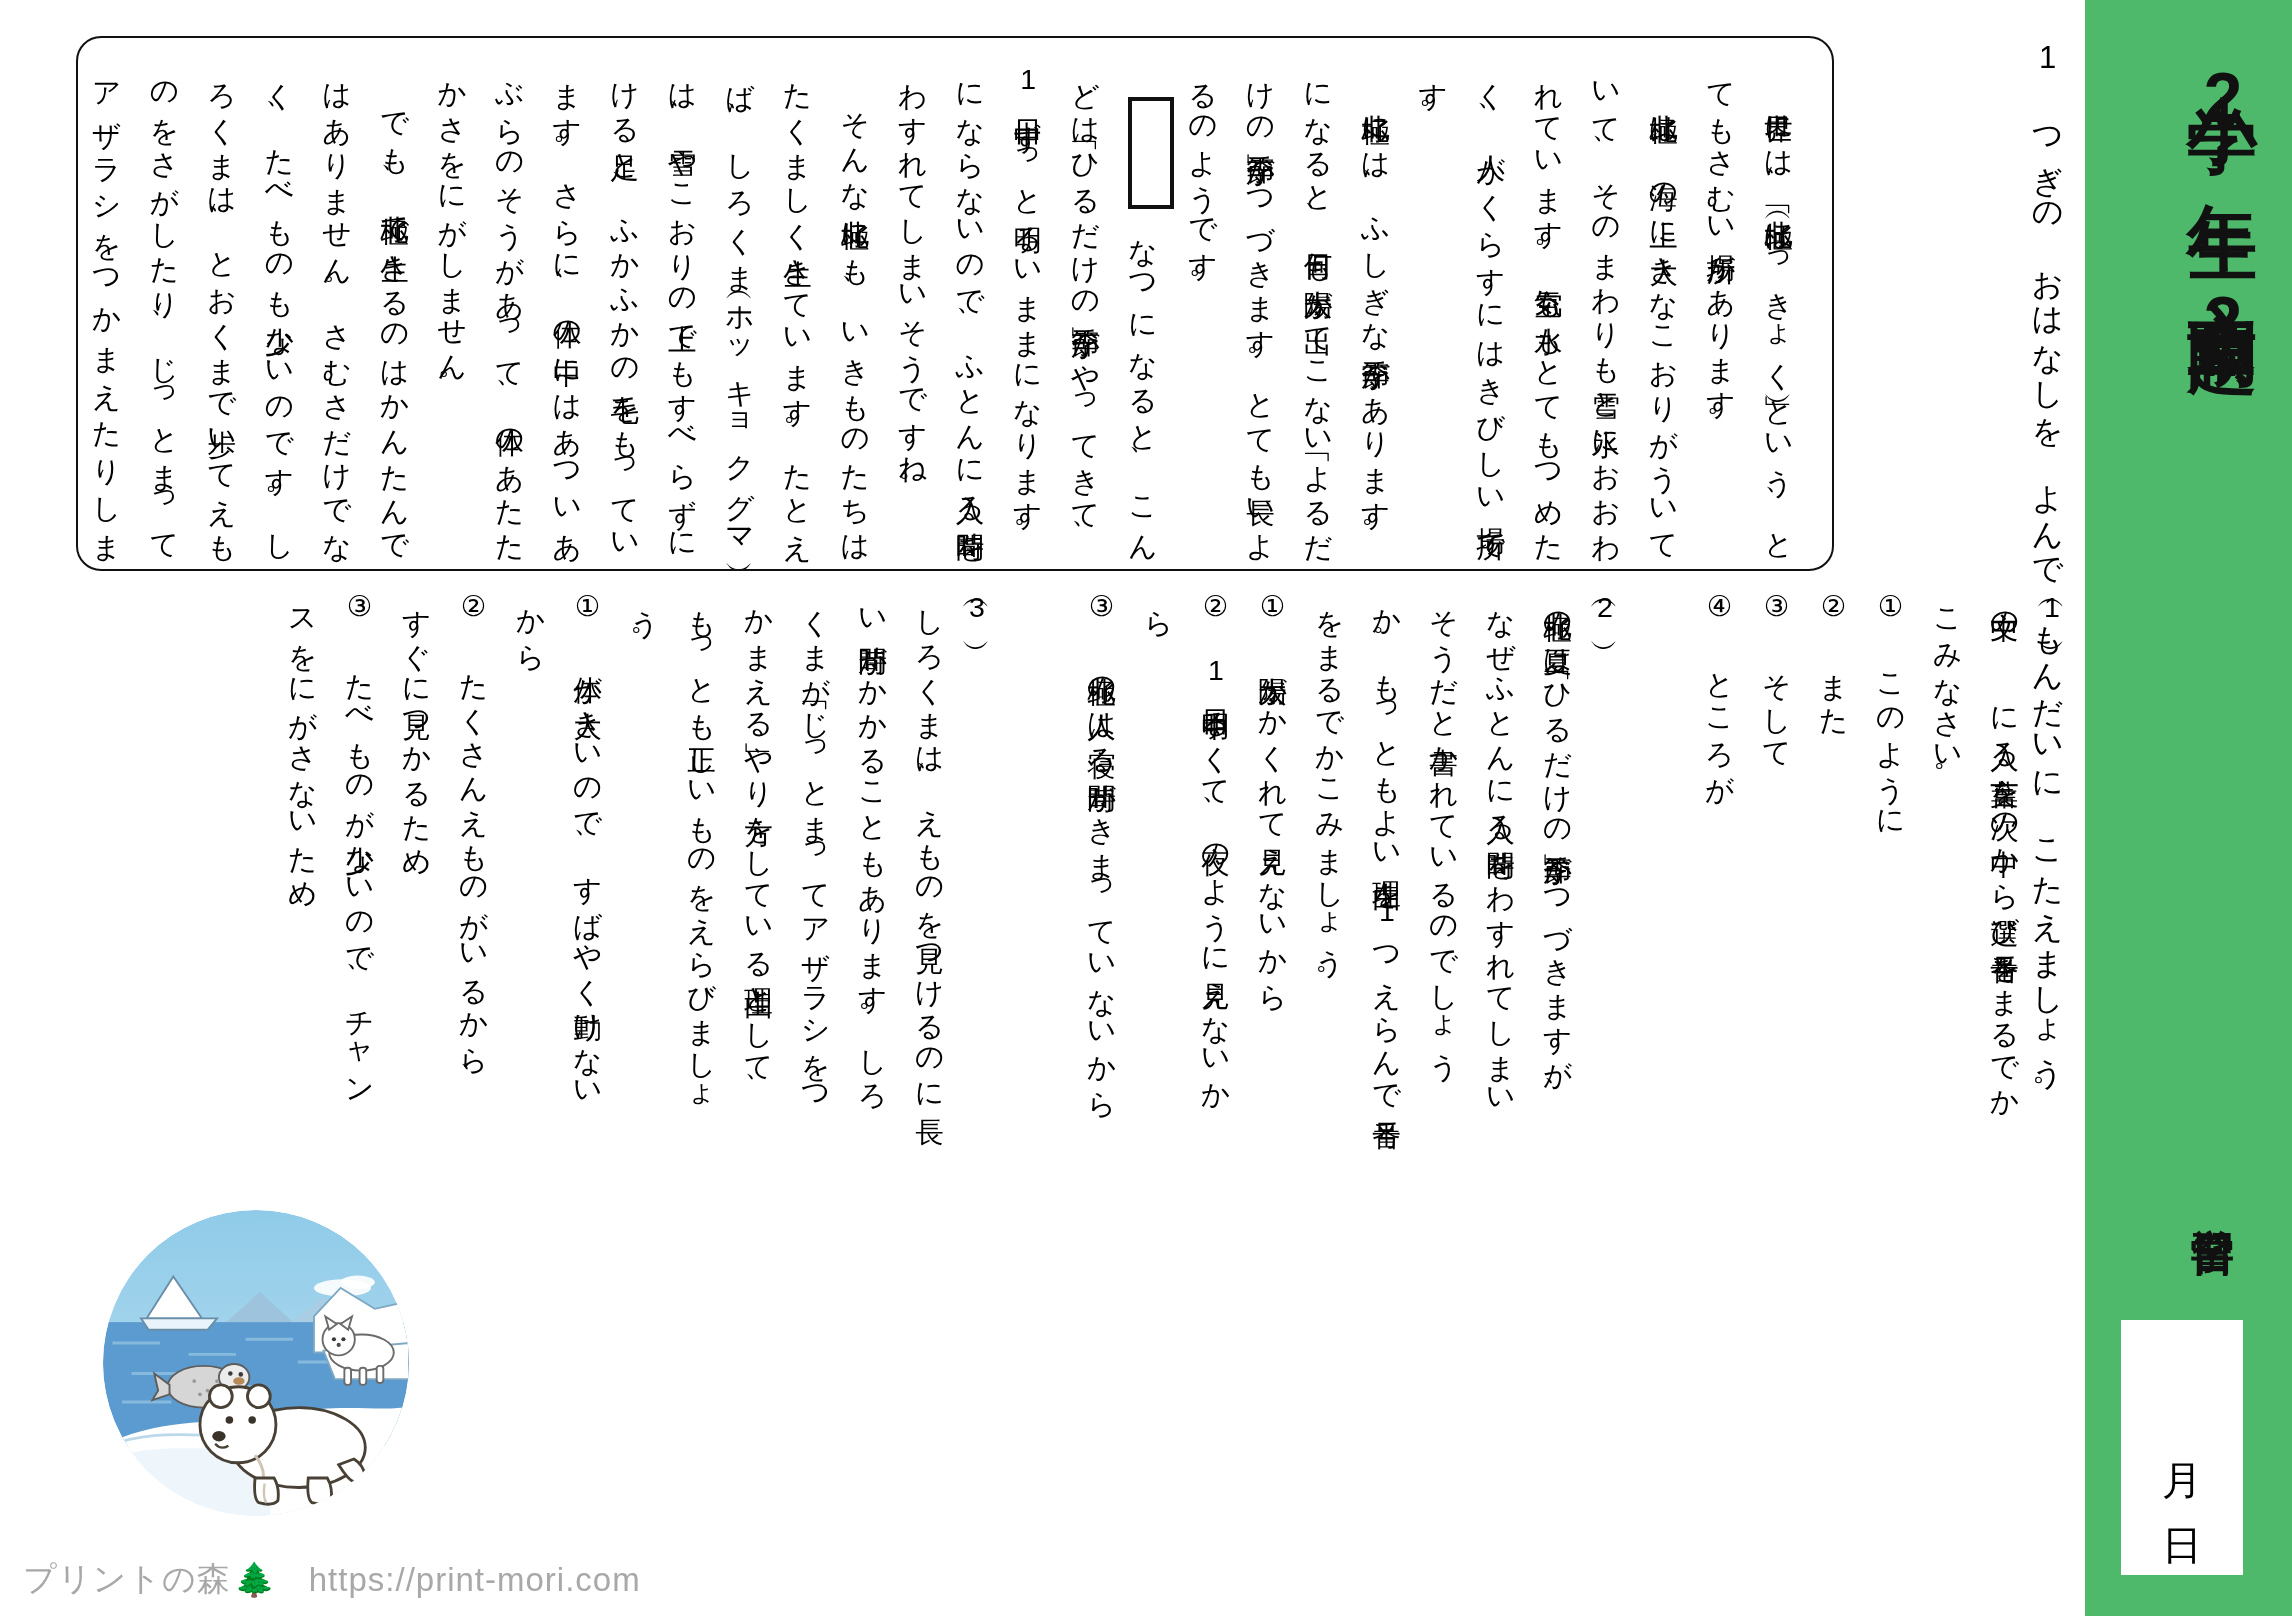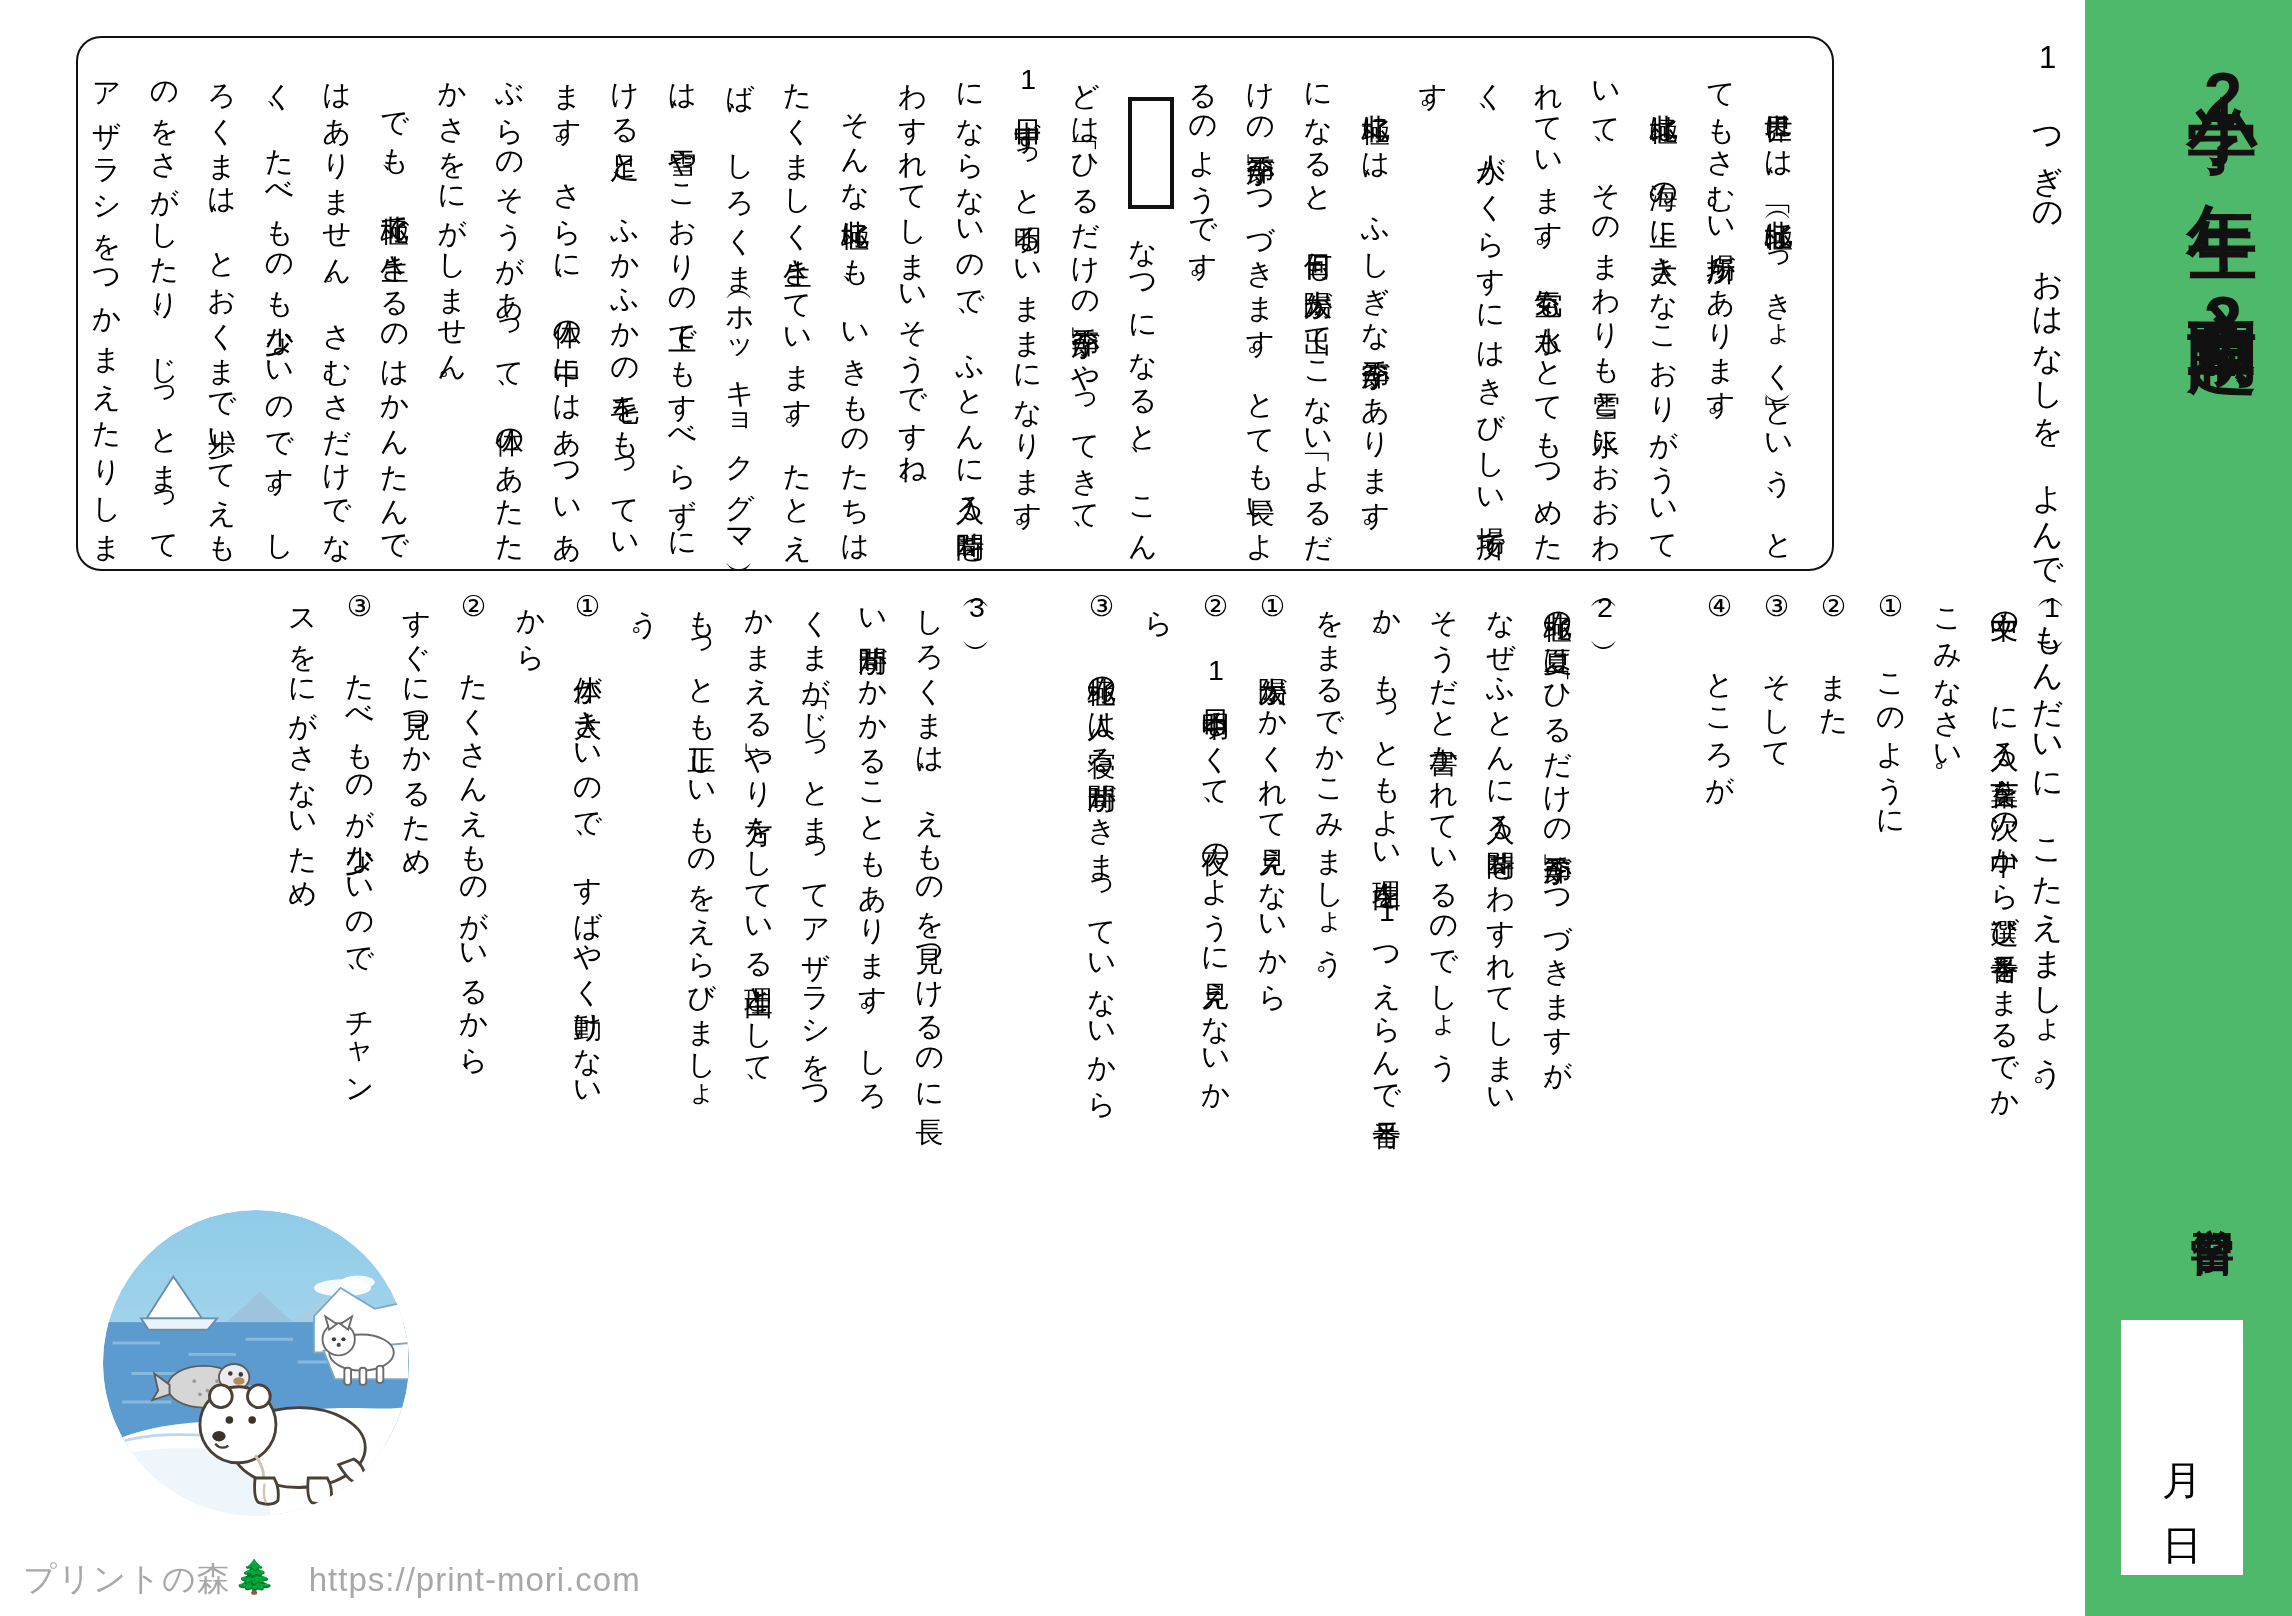--- a/index.html
+++ b/index.html
@@ -176,21 +176,21 @@
     position: absolute;
     left: 23px;
     bottom: 15px;
     display: flex;
     align-items: center;
     gap: 32px;
     color: #a8a8a8;
     font-size: 33px;
     letter-spacing: 1px;
   }
-  .footer .brand { display: flex; gap: 3.8px; }
+  .footer .brand { display: flex; align-items: center; gap: 3.8px; }
 </style>
 </head>
 <body>
 
 <div class="side-band"></div>
 <div class="side-title">小学2年生　文章問題2</div>
 <div class="side-date-label">学習日</div>
 <div class="date-box">
   <div class="dm month">月</div>
   <div class="dm day">日</div>

